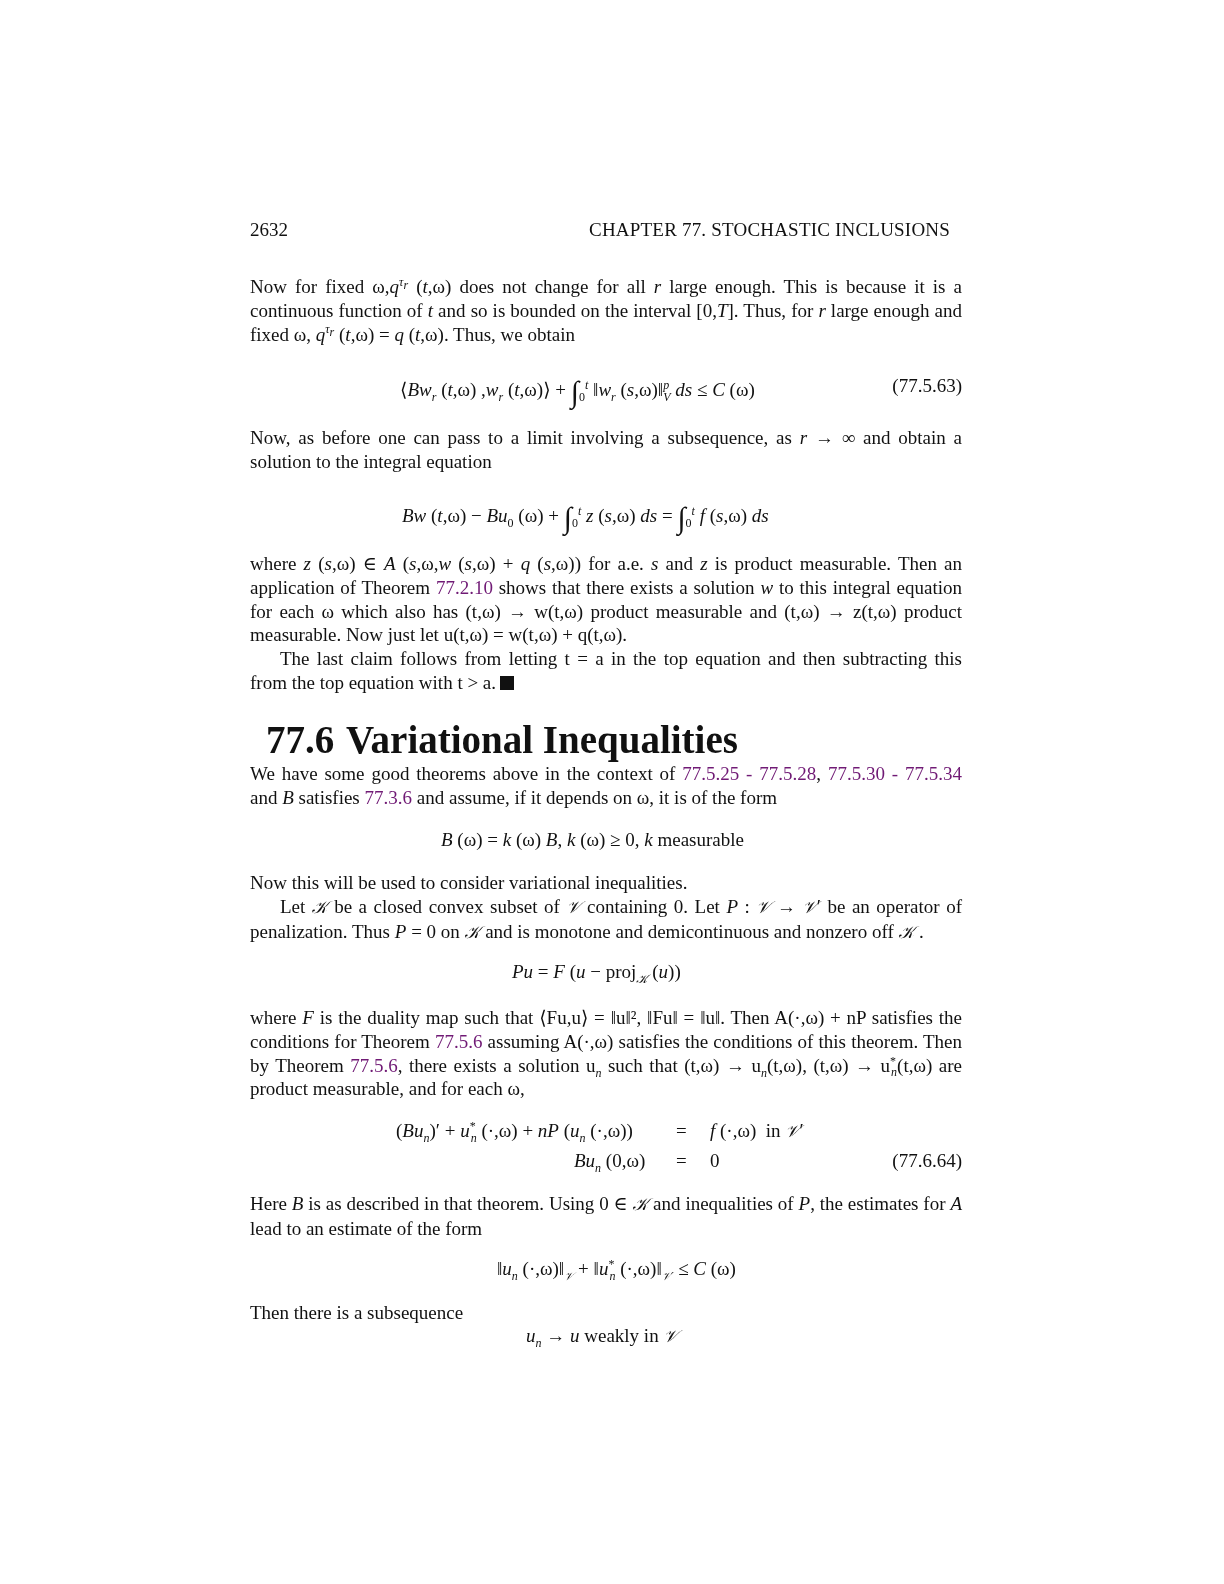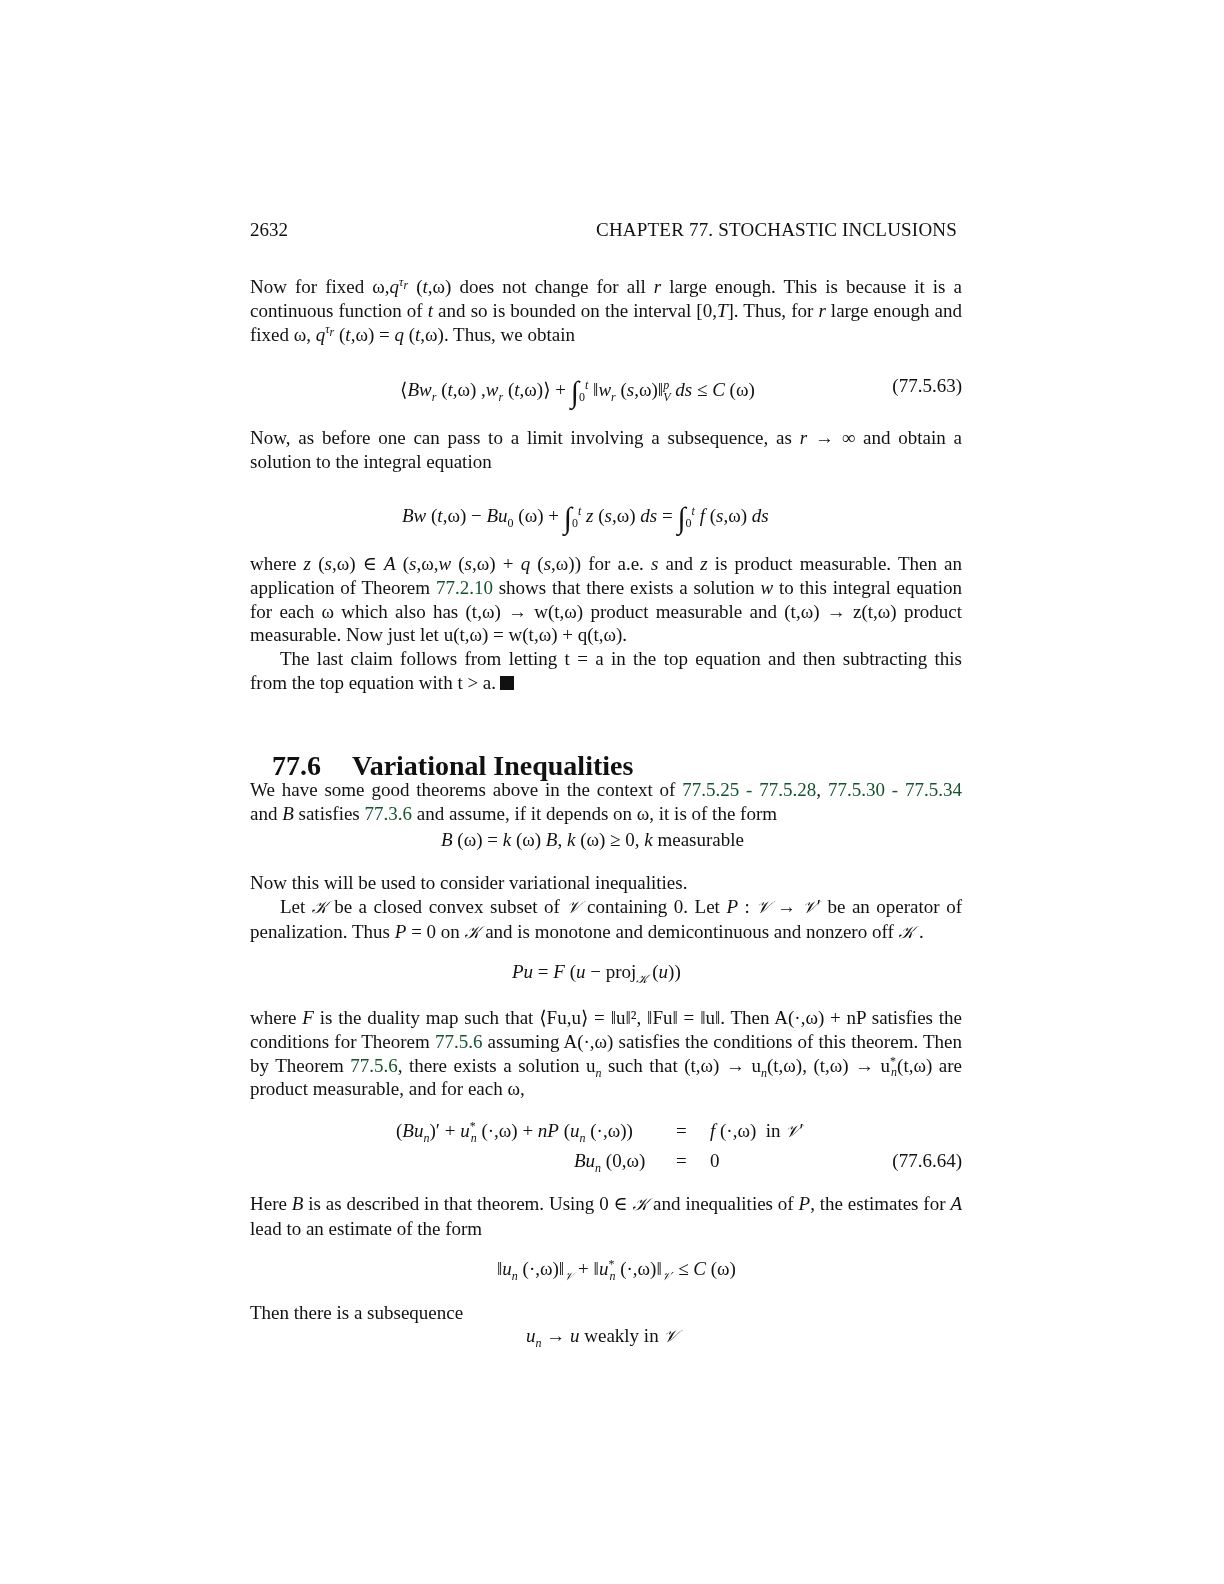--- a/index.html
+++ b/index.html
@@ -8,28 +8,28 @@
     background: #ffffff;
     font-family: "Liberation Serif", "DejaVu Serif", serif;
     color: #111;
     position: relative;
     overflow: hidden;
   }
   .page { position: absolute; left: 250px; top: 0; width: 712px; }
   .abs { position: absolute; }
   .hdr { top: 219px; font-size: 19px; width: 712px; }
   .hdr .num { position: absolute; left: 0; }
-  .hdr .chap { position: absolute; right: 5px; letter-spacing: 0.2px; }
+  .hdr .chap { position: absolute; right: 12px; letter-spacing: 0.2px; }
   .para { font-size: 19px; line-height: 23.8px; text-align: justify; width: 712px; }
   .para .ind { display: inline-block; width: 30px; }
   .eq { font-size: 19px; white-space: nowrap; }
   .eqnum { position: absolute; right: 0; font-size: 19px; }
   i { font-style: italic; }
-  .link { color: #14532d; }
-  .sec { font-size: 28px; font-weight: bold; top: 717px; left: 22px; margin-top: 33px; }
+  .link { color: #701a75; }
+  .sec { font-size: 39px; font-weight: bold; top: 717px; left: 16px; }
   .sec .n { display: inline-block; width: 80px; }
   sup, sub { font-size: 12px; line-height: 0; }
   .int { font-size: 30px; vertical-align: -6px; font-style: normal; }
   .qed { display: inline-block; width: 14px; height: 14px; background: #111; vertical-align: -1px; margin-left: 4px; }
   .cal { font-style: italic; font-family: "DejaVu Serif", serif; font-size: 17px; }
 </style>
 </head>
 <body>
 
 <div class="page">
@@ -61,21 +61,21 @@
   </div>
 
   <div class="abs para" style="top:647px;">
     <span class="ind"></span><span>The last claim follows from letting t = a in the top equation and then subtracting this from the top equation with t &gt; a.</span><span class="qed"></span>
   </div>
 
   <div class="abs sec">
     <span class="n">77.6</span><span>Variational Inequalities</span>
   </div>
 
-  <div class="abs para" style="top:762px;margin-top:16px;">
+  <div class="abs para" style="top:762px;">
     <span>We have some good theorems above in the context of </span><span class="link">77.5.25</span><span class="link"> - </span><span class="link">77.5.28</span><span>, </span><span class="link">77.5.30</span><span class="link"> - </span><span class="link">77.5.34</span><span> and </span><i>B</i><span> satisfies </span><span class="link">77.3.6</span><span> and assume, if it depends on ω, it is of the form</span>
   </div>
 
   <div class="abs eq" style="top:829px; left:191px;">
     <i>B</i>&nbsp;(ω) = <i>k</i>&nbsp;(ω)&nbsp;<i>B</i>, <i>k</i>&nbsp;(ω) ≥ 0, <i>k</i><span> measurable</span>
   </div>
 
   <div class="abs para" style="top:871px;">
     <span>Now this will be used to consider variational inequalities.</span>
   </div>

